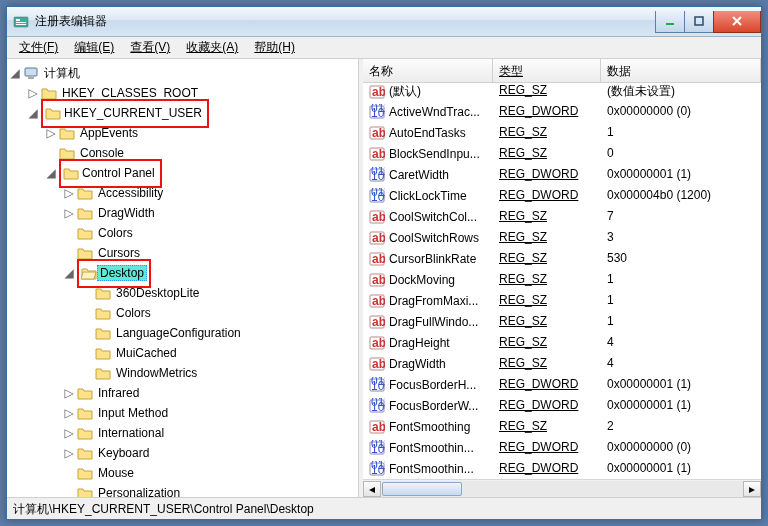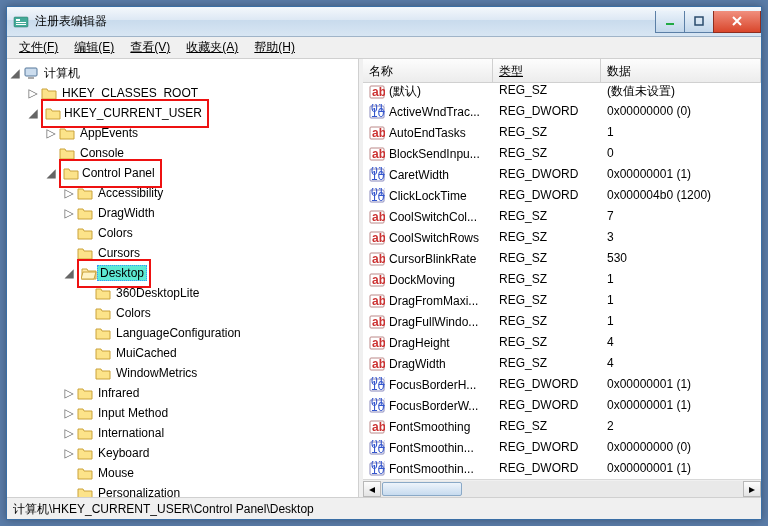--- a/index.html
+++ b/index.html
@@ -20,21 +20,21 @@
   .list-pane { flex: 1; display: flex; flex-direction: column; overflow: hidden; }
   .list-header { display: flex; background: linear-gradient(to bottom,#fdfdfd,#ececec); border-bottom: 1px solid #d0d0d0; height: 24px; }
   .list-header .col { padding: 4px 6px; border-right: 1px solid #d0d0d0; }
   .col-name { width: 130px; }
   .col-type { width: 108px; text-decoration: underline; }
   .col-data { flex: 1; }
   .list-body { flex: 1; overflow-y: auto; overflow-x: auto; }
   .list-row { display: flex; height: 21px; align-items: flex-start; }
   .list-row .cell { padding: 0 6px; white-space: nowrap; overflow: hidden; text-overflow: ellipsis; }
   .cell-name { width: 130px; display: flex; align-items: center; gap: 4px; }
-  .cell-type { width: 108px; }
+  .cell-type { width: 108px; text-decoration: underline; }
   .cell-data { flex: 1; }
   .value-icon { width: 16px; height: 16px; flex-shrink: 0; }
   .statusbar { height: 22px; border-top: 1px solid #d0d0d0; background: #f0f0f0; padding: 3px 6px; }
   
   .tree ul { list-style: none; padding-left: 18px; }
   .tree > ul { padding-left: 0; }
   .tree li { position: relative; }
   .tree-node { display: flex; align-items: center; height: 20px; gap: 2px; white-space: nowrap; }
   .tree-node .expander { width: 12px; height: 12px; display: flex; align-items: center; justify-content: center; cursor: pointer; color: #666; }
   .tree-node .expander.blank { visibility: hidden; }

